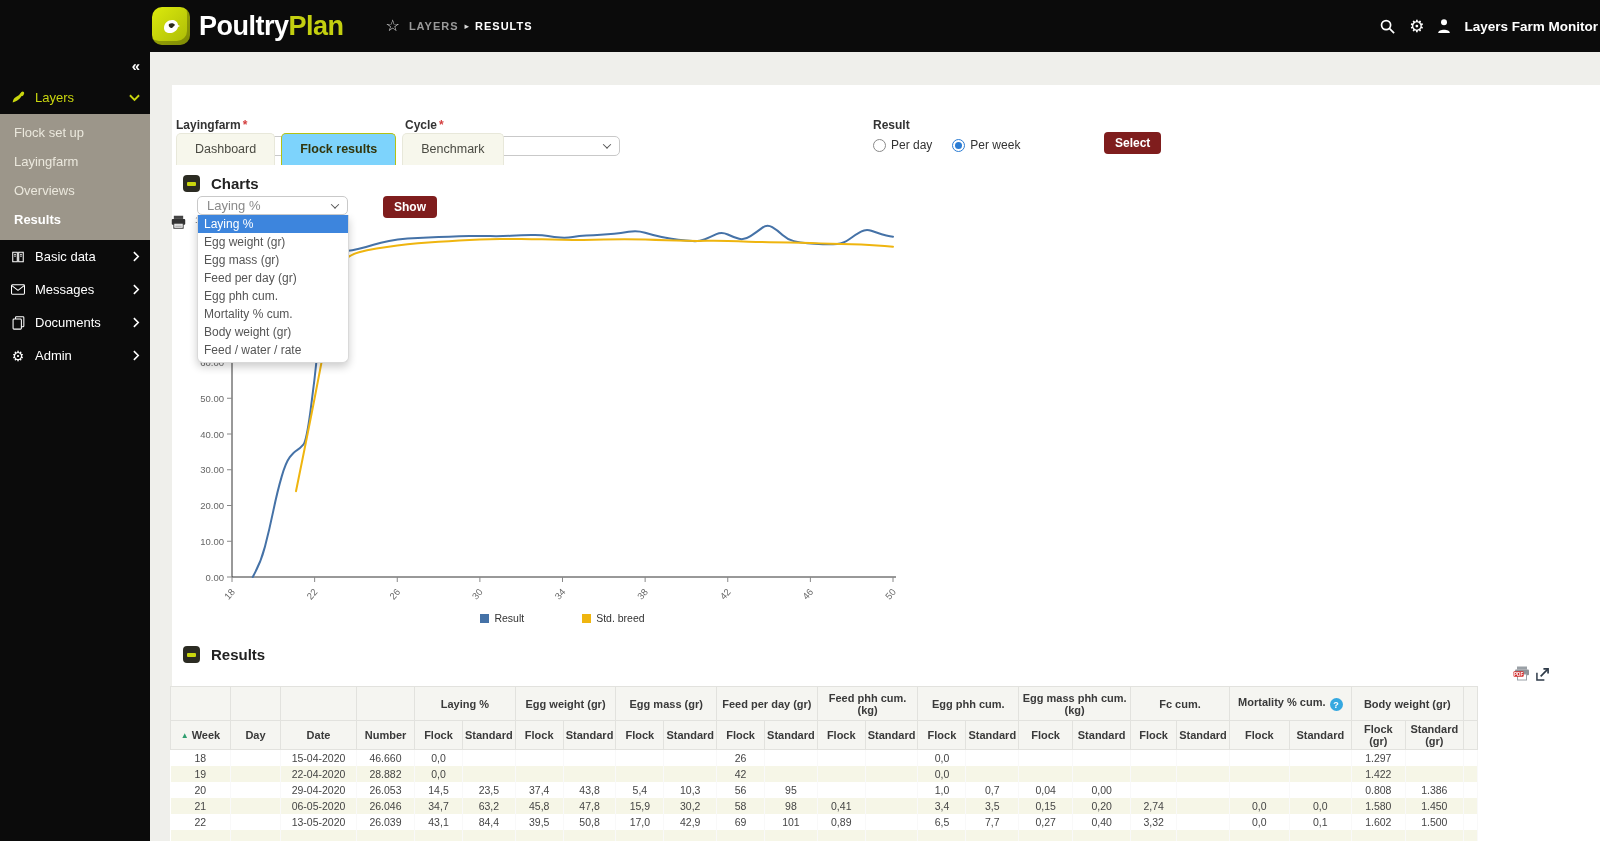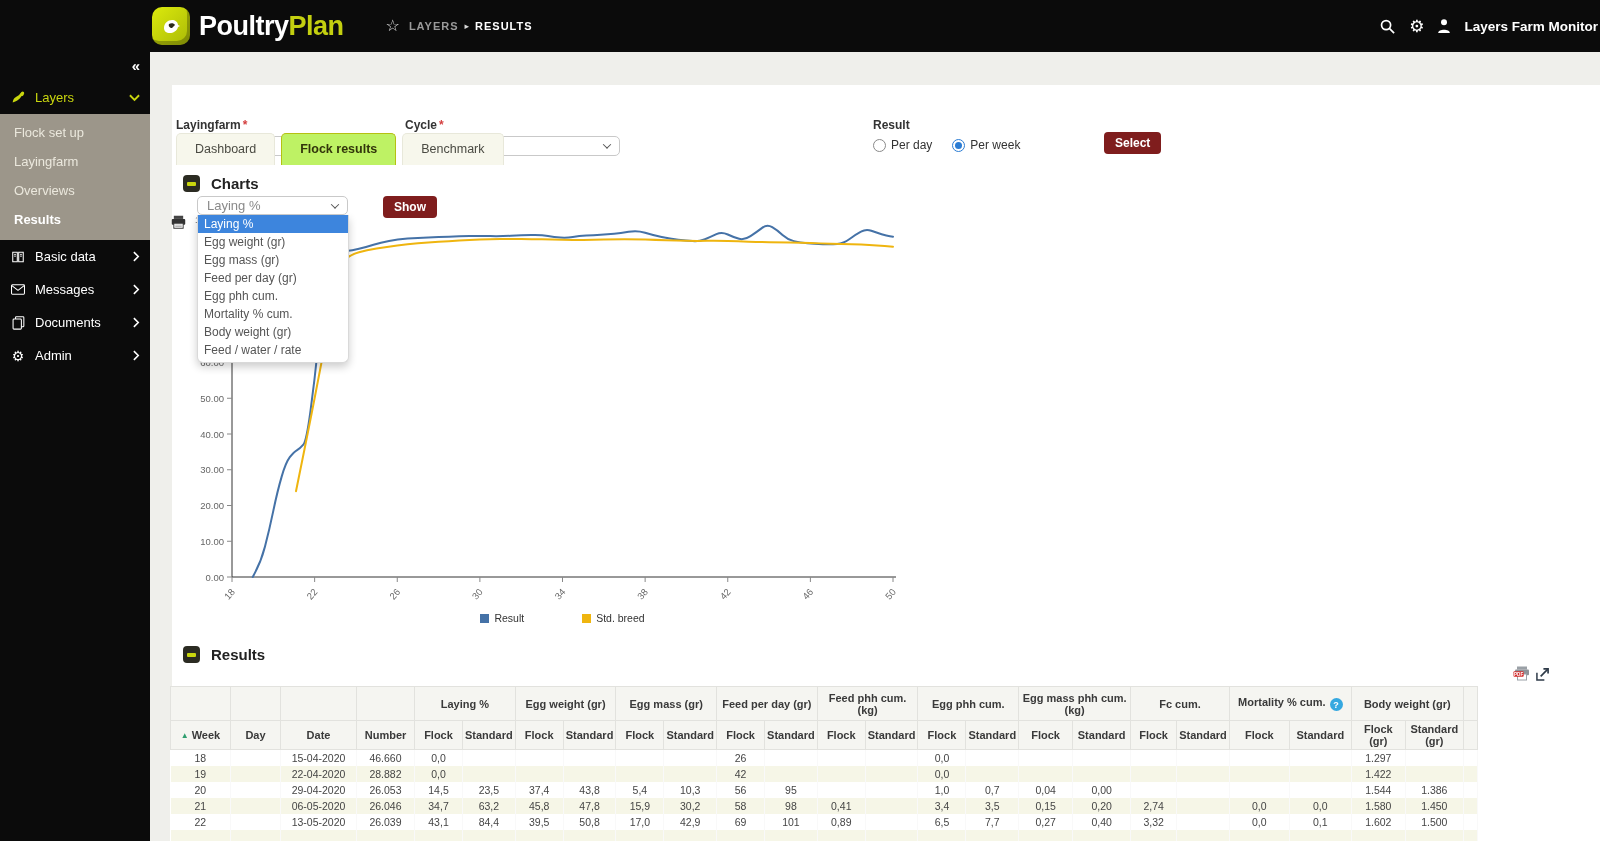--- a/index.html
+++ b/index.html
@@ -36,21 +36,21 @@
   .sub-item { padding:7px 10px 7px 14px; color:#ebe8dd; font-size:13px; }
   .sub-item.active { color:#fff; font-weight:bold; }
 
   
   #gutter { position:absolute; left:150px; top:52px; width:22px; height:789px; background:#efefeb; }
   #topband { position:absolute; left:172px; top:52px; width:1428px; height:33px; background:#efefeb; }
 
   
   #tabs { position:absolute; left:176px; top:85px; display:flex; gap:6px; z-index:5;margin-top:48px; }
   .tab { padding:8px 18px 9px 18px; background:#f7f7ec; border:1px solid #e8e8da; border-bottom:none; border-radius:5px 5px 0 0; font-size:12.5px; color:#4a4a42; cursor:default; }
-  .tab.active { background:#bef264; border-color:#b5c112; color:#32350b; font-weight:bold; }
+  .tab.active { background:#7dd3fc; border-color:#b5c112; color:#32350b; font-weight:bold; }
 
   
   .field { position:absolute; }
   .field label { display:block; font-size:12px; font-weight:bold; color:#333; margin-bottom:4px; }
   .req { color:#d43f3f; margin-left:2px; }
   .sel { border:1px solid #c9c9c9; border-radius:5px; height:20px; background:#fff; display:flex; align-items:center; justify-content:space-between; padding:0 9px; font-size:13px; color:#5a5a5a; cursor:default; }
   .sel.dim { color:#8a8a8a; }
   .sel-chev { width:6px; height:6px; border-right:1.6px solid #555; border-bottom:1.6px solid #555; transform:rotate(45deg) translate(-1px,-1px); flex:0 0 auto; }
   .radio-row { display:flex; gap:20px; align-items:center; margin-top:6px; }
   .radio-opt { display:flex; align-items:center; gap:5px; font-size:12px; color:#333; }
@@ -492,21 +492,21 @@
           <td></td>
           <td></td>
           <td>1,0</td>
           <td>0,7</td>
           <td>0,04</td>
           <td>0,00</td>
           <td></td>
           <td></td>
           <td></td>
           <td></td>
-          <td>1.544</td>
+          <td>0.808</td>
           <td>1.386</td>
           <td></td>
         </tr>
         <tr class="stripe">
           <td>21</td>
           <td></td>
           <td>06-05-2020</td>
           <td>26.046</td>
           <td>34,7</td>
           <td>63,2</td>

